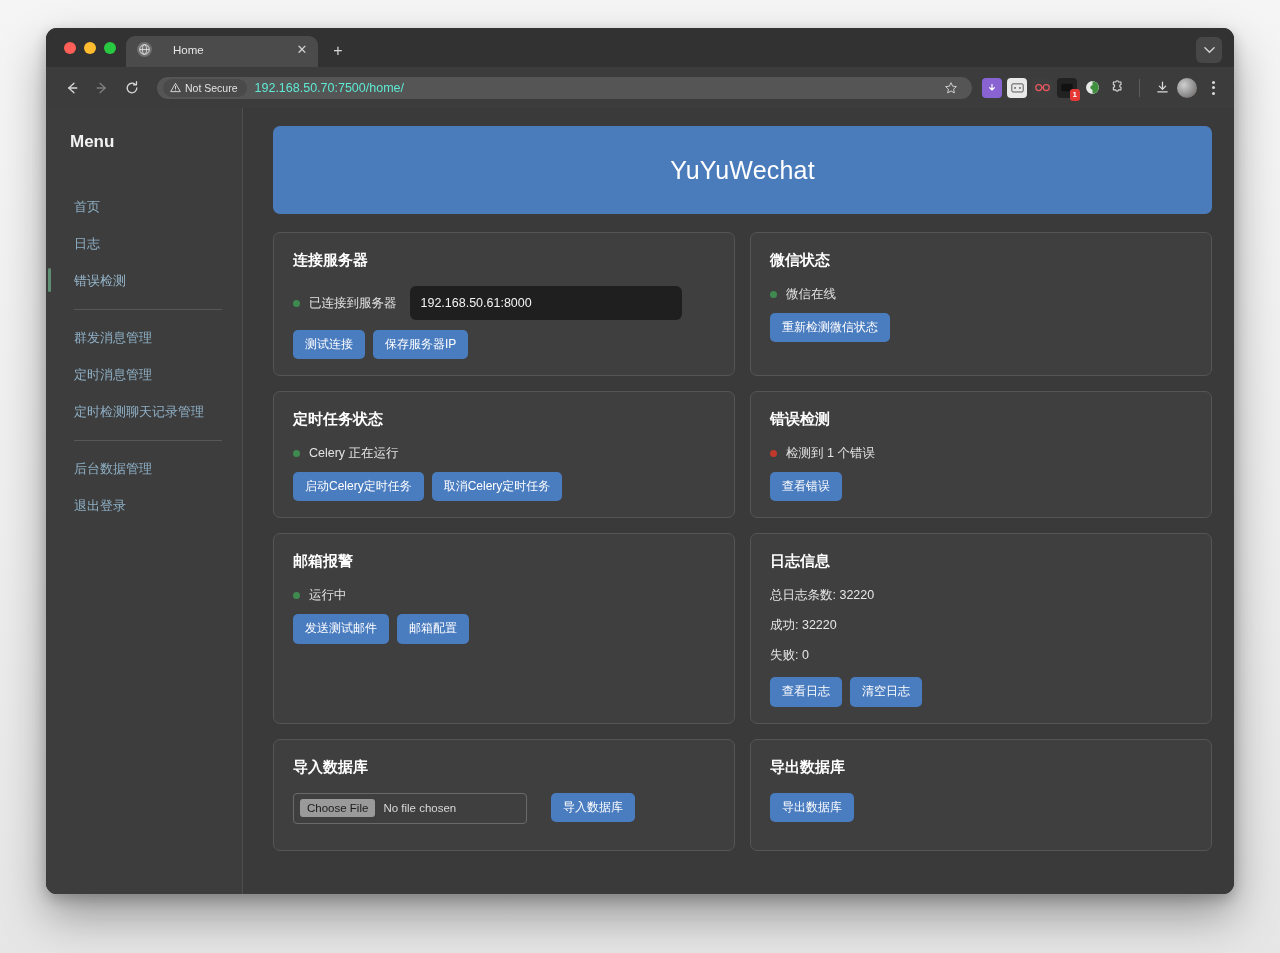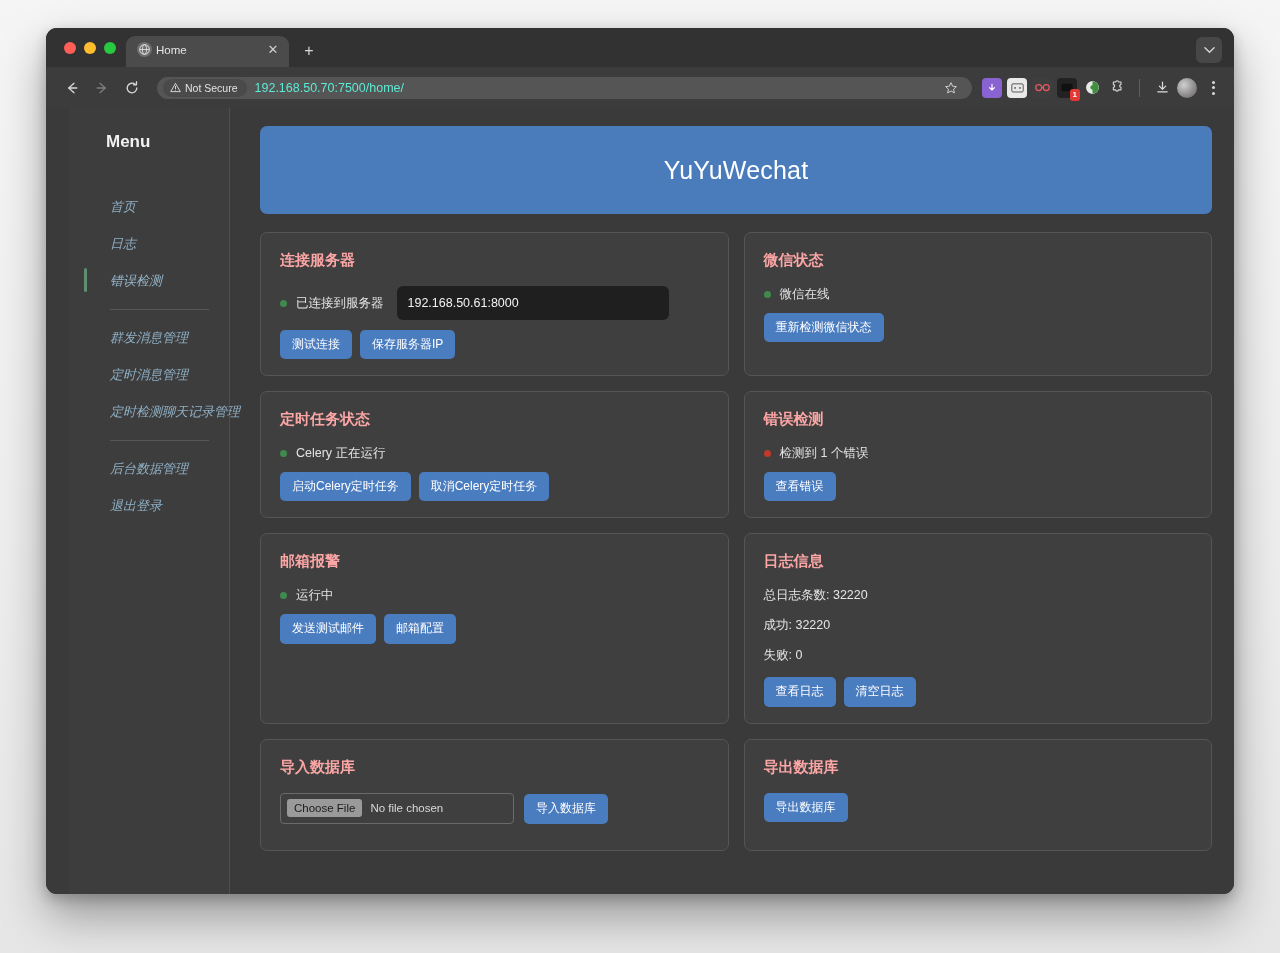--- a/index.html
+++ b/index.html
@@ -48,27 +48,27 @@
     height: 39px;
     padding: 0 10px 0 6px;
   }
   .tl { width: 12px; height: 12px; border-radius: 50%; display:block; }
   .tl.red { background: #ff5f57; }
   .tl.yellow { background: #febc2e; }
   .tl.green { background: #28c840; }
 
   .tab {
     height: 31px;
-    width: 163px;
+    width: 192px;
     background: #4b4b4b;
     border-radius: 9px 9px 0 0;
     display: flex;
     align-items: center;
     padding: 0 8px 4px 11px;
-    gap: 4px;
+    gap: 21px;
     position: relative;
   }
   .tab-favicon {
     width: 15px; height: 15px;
     border-radius: 50%;
     background: #6f6f6f;
     position: relative;
     flex: none;
     display:flex; align-items:center; justify-content:center;
   }
@@ -215,43 +215,41 @@
   .viewport {
     flex: 1;
     display: flex;
     background: #3a3a3a;
     overflow: hidden;
     position: relative;
   }
 
   
   .sidebar {
-    width: 160px;
+    width: 197px;
     flex: none;
     background: #3d3d3d;
     border-right: 1px solid #4e4e4e;
-    padding: 24px 0 0 16px;
-    position: relative;
-    margin-left: 24px;
+    padding: 24px 0 0 4px;
+    position: relative;
   }
   .sidebar-title {
     font-size: 17px;
     font-weight: bold;
     color: #f1f1f1;
     padding: 0 0 0 20px;
     margin-bottom: 36px;
   }
   .nav-list { list-style: none; }
   .nav-item {
     padding: 9.5px 20px 9.5px 24px;
     font-size: 13px;
     color: #8fb0c6;
     white-space: nowrap;
     position: relative;
-    font-style: italic;
   }
   .nav-item.active { color: #96b6cb; }
   .nav-item.active::before {
     content: "";
     position: absolute;
     left: -2px; top: 6px;
     width: 3px; height: 24px;
     background: #5f8f72;
     border-radius: 2px;
   }
@@ -291,21 +289,21 @@
   }
   .card {
     background: #3f3f3f;
     border: 1px solid #555555;
     border-radius: 7px;
     padding: 18px 19px 16px 19px;
   }
   .card-title {
     font-size: 15px;
     font-weight: bold;
-    color: #fca5a5;
+    color: #ffffff;
     margin-bottom: 16px;
   }
 
   .status-line {
     display: flex;
     align-items: center;
     gap: 9px;
     margin-bottom: 10px;
   }
   .dot {
@@ -347,21 +345,21 @@
     line-height: 1.1;
   }
 
   .info-line {
     font-size: 12.5px;
     color: #e6e6e6;
     margin-bottom: 13px;
   }
 
   
-  .file-row { display: flex; align-items: flex-end; gap: 10px; }
+  .file-row { display: flex; align-items: flex-start; gap: 24px; }
   .file-input {
     border: 1px solid #6a6a6a;
     border-radius: 4px;
     height: 31px;
     width: 234px;
     display: flex;
     align-items: center;
     padding: 0 6px;
     gap: 8px;
     background: transparent;

